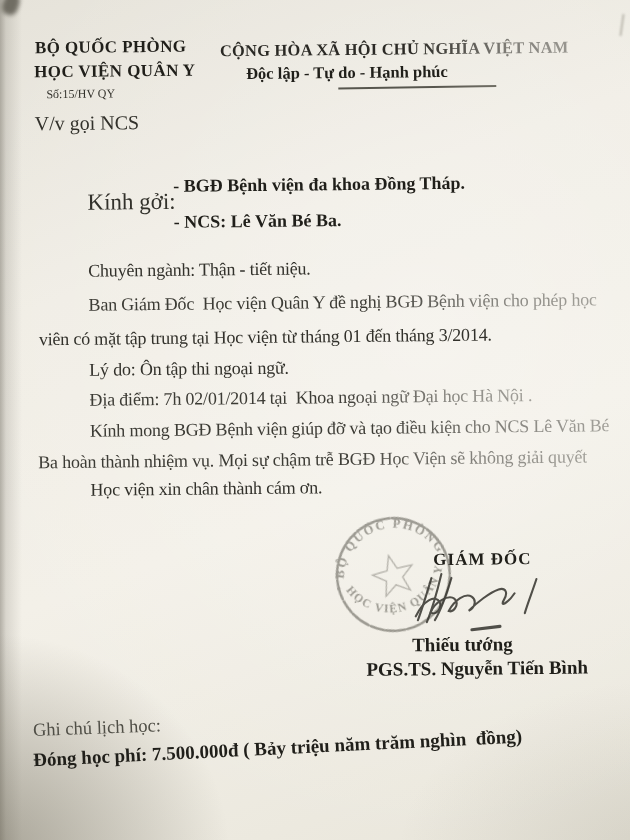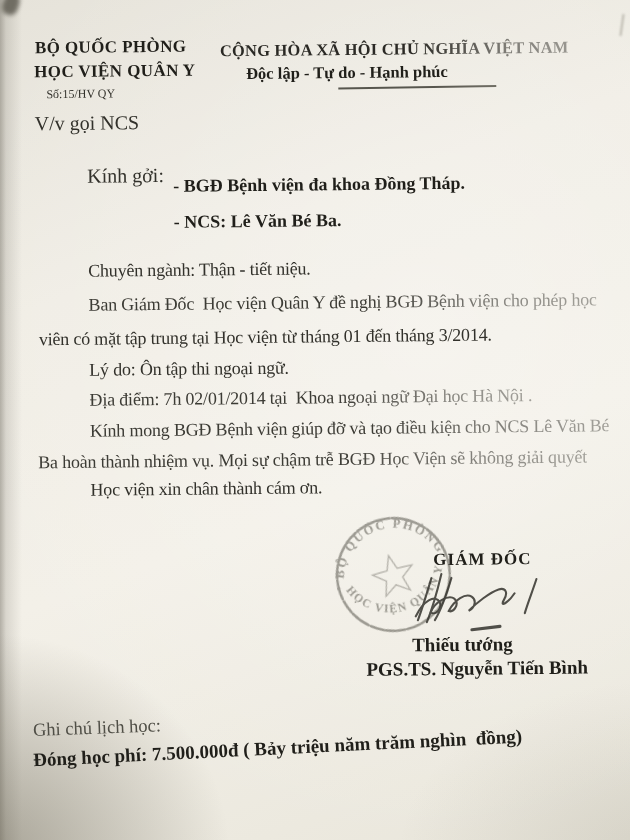--- a/index.html
+++ b/index.html
@@ -33,21 +33,21 @@
   
   .org1{left:37px;top:36px;font-size:17px;letter-spacing:.4px;}
   .org2{left:36px;top:60px;font-size:17px;letter-spacing:.4px;}
   .org3{left:48px;top:85px;font-size:12px;}
   .org4{left:36px;top:110px;font-size:20px;}
   .nat1{left:222px;top:41px;font-size:16.5px;letter-spacing:.2px;}
   .nat2{left:248px;top:64px;font-size:16.5px;}
   .motto-line{position:absolute;left:340px;top:88px;width:158px;height:2px;
     background:linear-gradient(90deg,#3c3b33 0 60%,#5a584e);opacity:.85;transform:rotate(-0.3deg);}
   
-  .rcpt-label{left:88px;top:163px;font-size:20px;}
+  .rcpt-label{left:88px;top:188px;font-size:23px;}
   .rcpt-0{left:174px;top:175px;font-size:18px;}
   .rcpt-1{left:174px;top:211px;font-size:18px;}
   
   .bl{font-size:18px;letter-spacing:-0.2px;}
   .bl0{left:88px;top:259px;}
   .bl1{left:88px;top:293px;}
   .bl2{left:38px;top:327px;}
   .bl3{left:88px;top:358px;}
   .bl4{left:88px;top:388px;}
   .bl5{left:88px;top:419px;}

